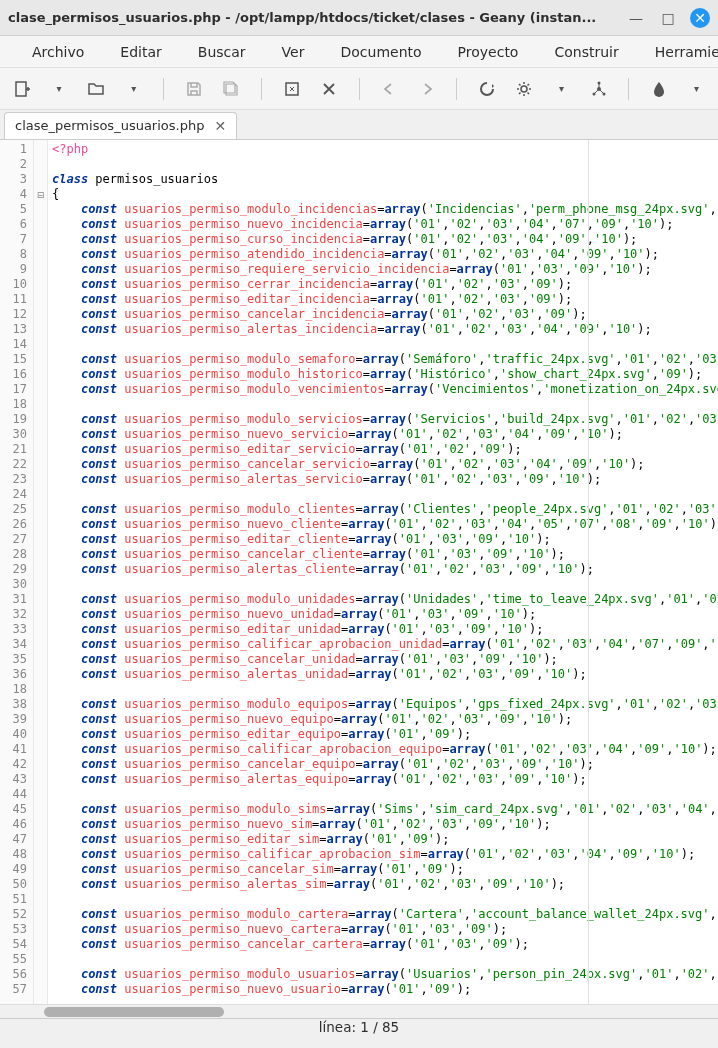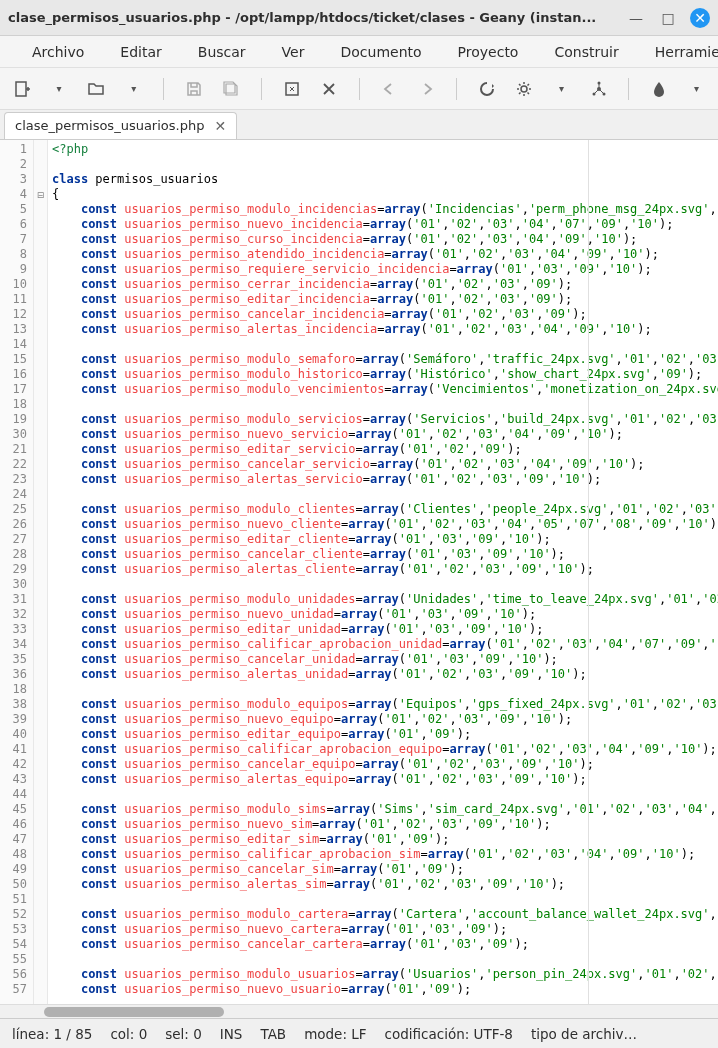--- a/index.html
+++ b/index.html
@@ -20,34 +20,34 @@
 .tabbar { background: #f0f0f0; height: 30px; display: flex; align-items: flex-end; padding: 0 4px; border-bottom: 1px solid #ccc; }
 .tab { background: #fff; border: 1px solid #ccc; border-bottom: none; padding: 5px 10px; font-size: 13px; display: flex; align-items: flex-start; gap: 10px; border-radius: 4px 4px 0 0; }
 .tab-close { cursor: pointer; color: #666; font-size: 14px; }
 .editor { flex: 1; display: flex; background: #fff; overflow: hidden; position: relative; }
 .gutter { width: 34px; background: #fafafa; border-right: 1px solid #e8e8e8; font-family: "DejaVu Sans Mono", monospace; font-size: 12px; color: #888; text-align: right; padding-top: 2px; }
 .gutter div { padding-right: 6px; height: 15px; line-height: 15px; }
 .fold-col { width: 14px; background: #fafafa; border-right: 1px solid #e8e8e8; padding-top: 2px; }
 .fold-col div { height: 15px; display: flex; align-items: center; justify-content: center; color: #888; font-size: 9px; }
 .code { flex: 1; font-family: "DejaVu Sans Mono", monospace; font-size: 12px; line-height: 15px; padding: 2px 4px; white-space: pre; overflow: hidden; color: #000; }
 .code-line { height: 15px; }
-.kw-php { color: #15803d; text-align: center; }
-.kw { color: #003399; font-weight: bold; }
+.kw-php { color: #ec4899; text-align: center; }
+.kw { color: #003399; font-weight: bold; font-style: italic; }
 .cls { color: #000; }
 .const-name { color: #ef4444; }
 .op { color: #000; }
 .fn { color: #003399; font-weight: bold; }
 .paren { color: #000; }
 .str { color: #008000; }
 .comma { color: #000; }
 .semi { color: #000; }
 .right-margin { position: absolute; right: 0; top: 0; bottom: 0; width: 130px; border-left: 1px solid #e0e0e0; pointer-events: none; }
 .hscroll { height: 14px; background: #f0f0f0; border-top: 1px solid #ddd; position: relative; }
 .hscroll-thumb { position: absolute; left: 44px; top: 2px; width: 180px; height: 10px; background: #b0b0b0; border-radius: 5px; }
-.statusbar { height: 30px; background: #f0f0f0; border-top: 1px solid #ccc; display: flex; align-items: center; padding: 0 12px; font-size: 13.5px; gap: 18px; white-space: nowrap; overflow: hidden; }
+.statusbar { height: 30px; background: #f0f0f0; border-top: 1px solid #ccc; display: flex; align-items: center; padding: 0 12px; font-size: 13.5px; gap: 18px; white-space: nowrap; overflow: hidden; flex-direction: column; }
 .status-seg { }
 </style>
 </head>
 <body>
 
 <div class="titlebar">
   <div class="titlebar-title">clase_permisos_usuarios.php - /opt/lampp/htdocs/ticket/clases - Geany (instan...</div>
   <div class="titlebar-btns">
     <div class="titlebar-btn min">—</div>
     <div class="titlebar-btn max">□</div>

